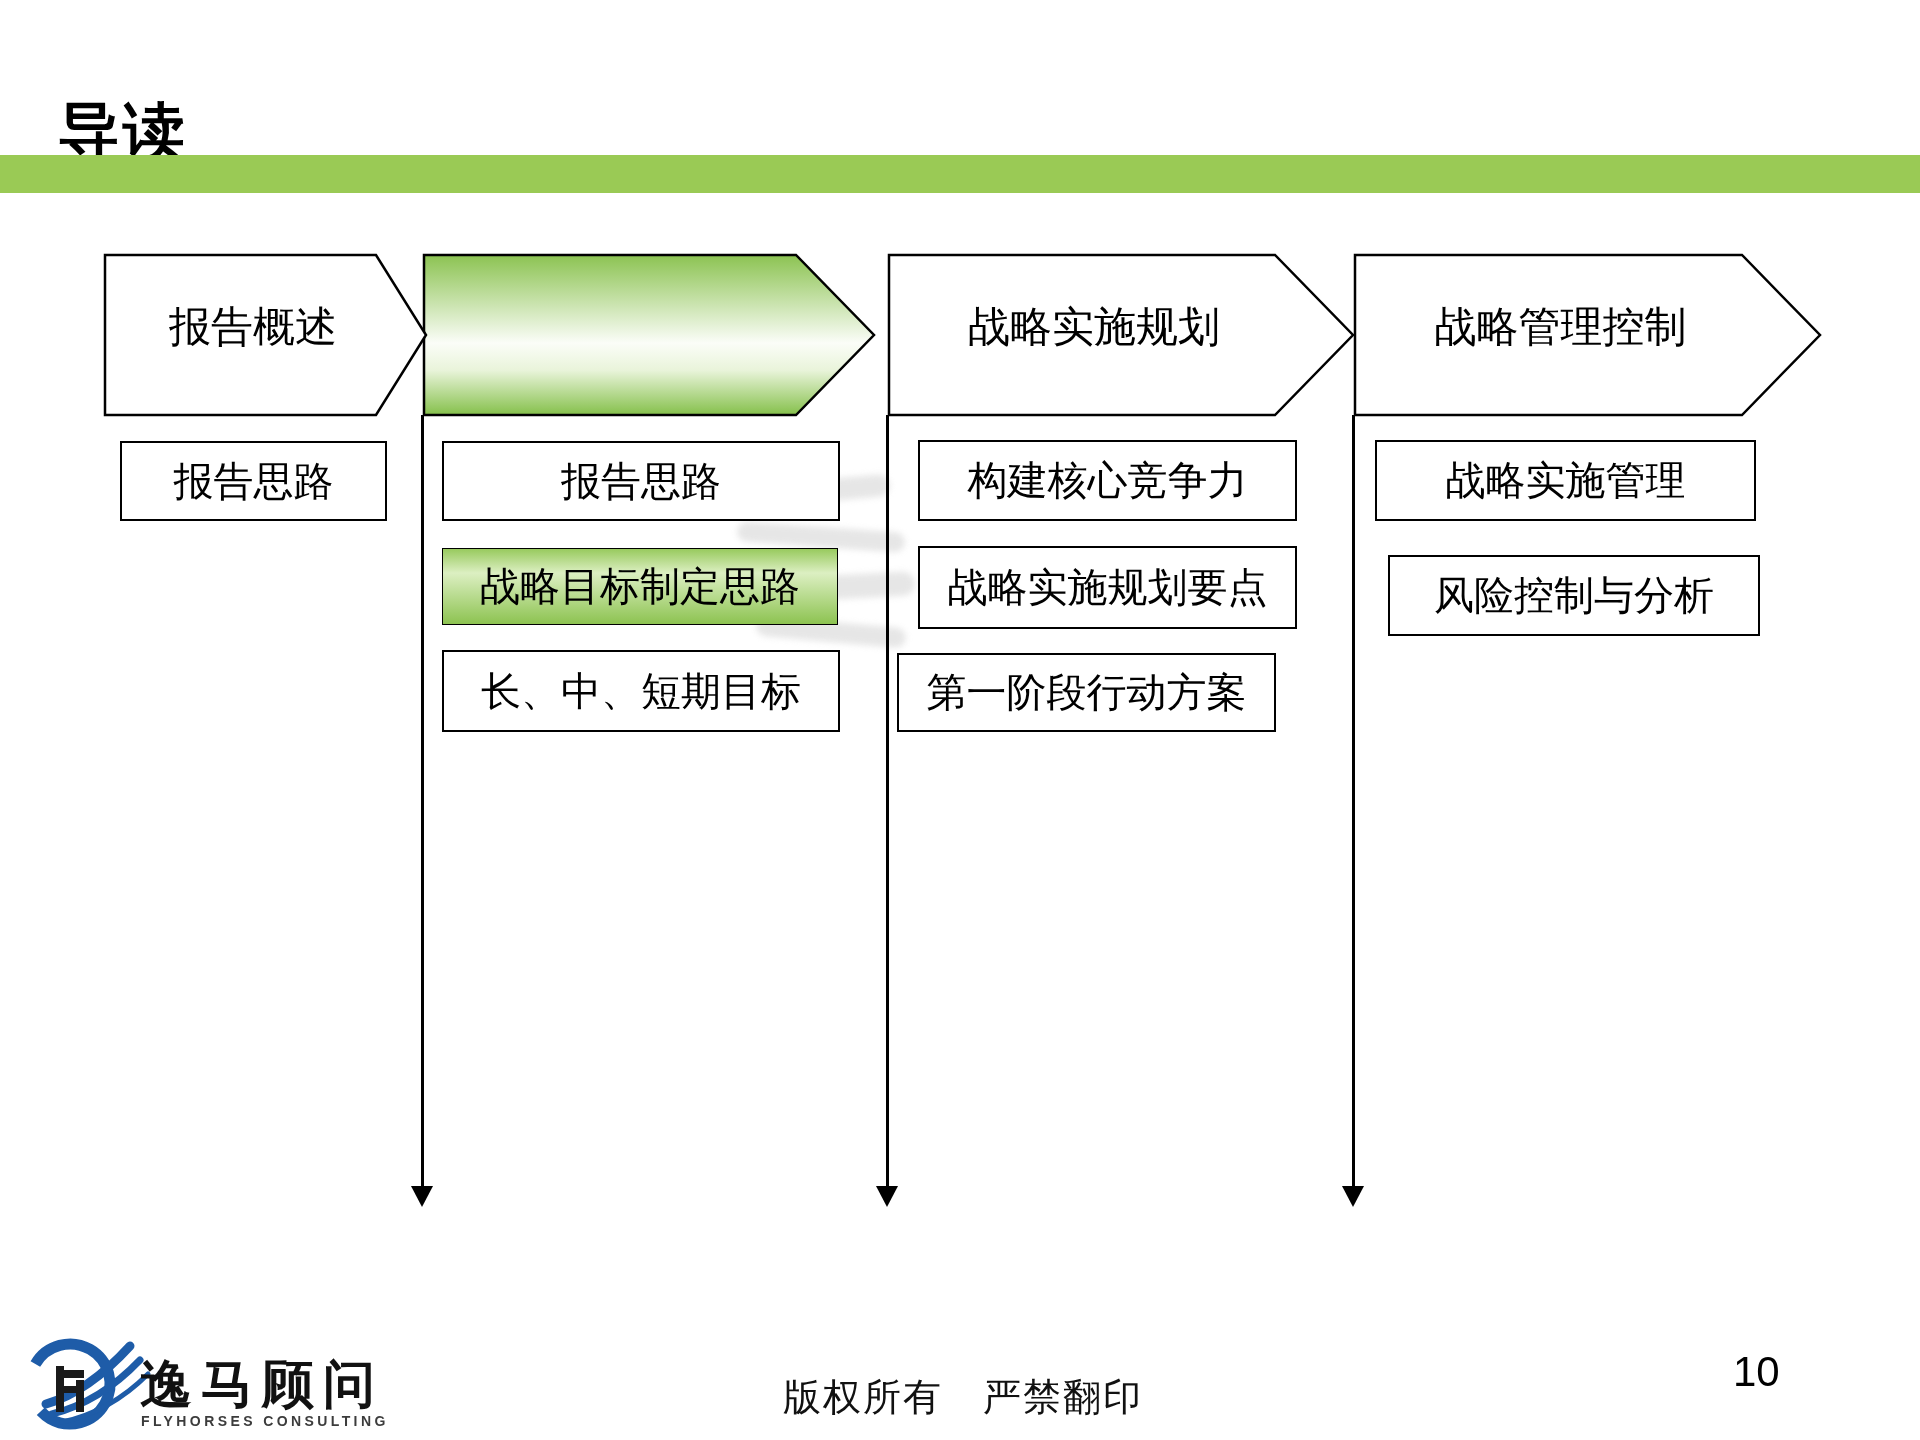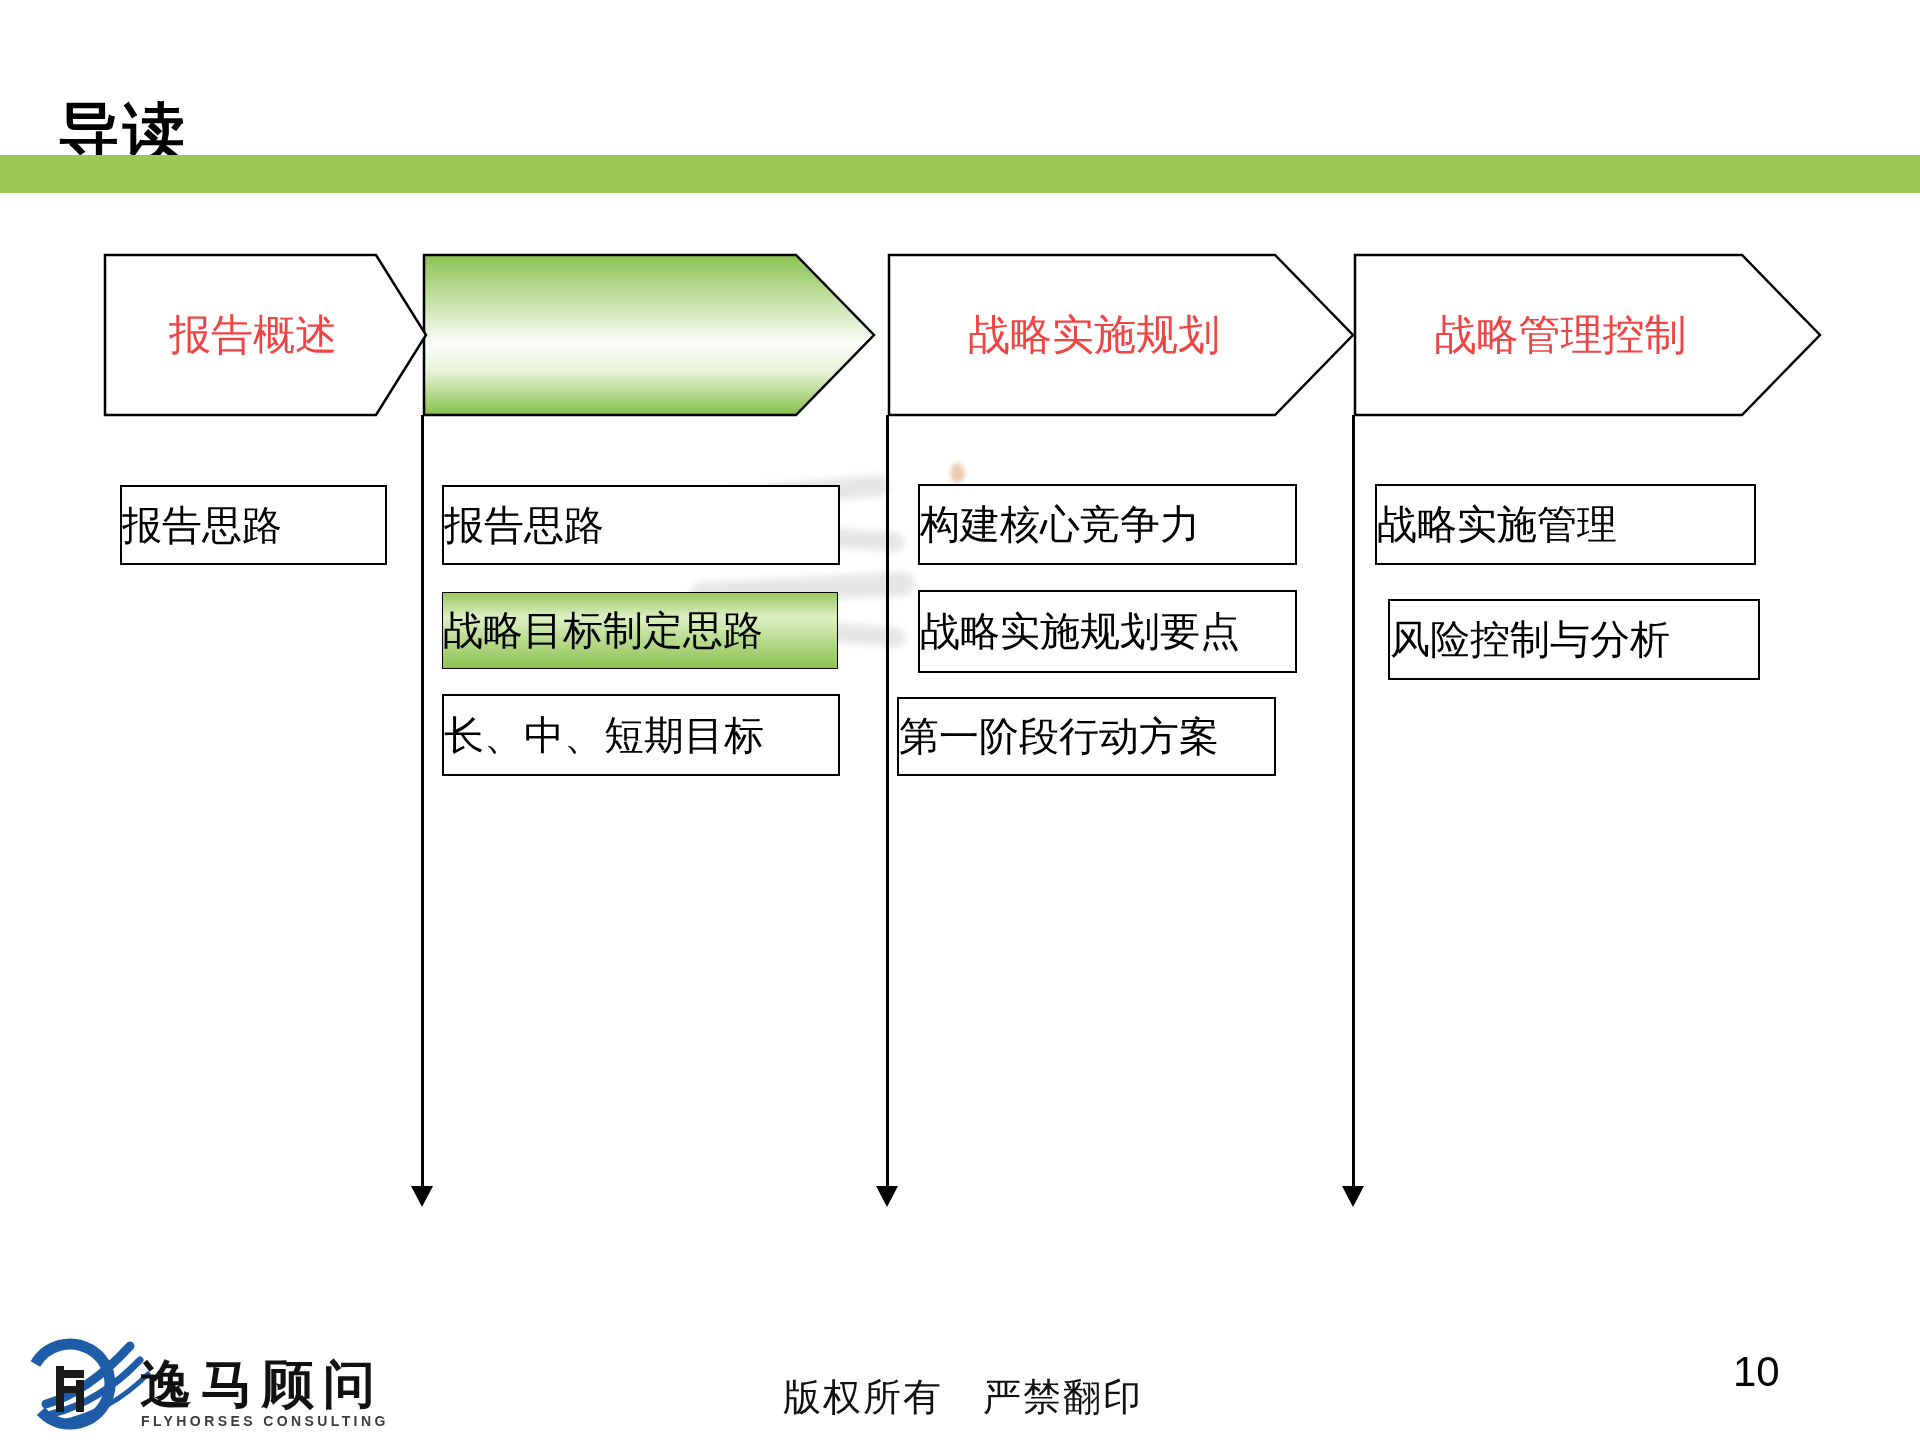--- a/index.html
+++ b/index.html
@@ -3,25 +3,25 @@
 <meta charset="utf-8">
 <style>
   html,body{margin:0;padding:0;background:#ffffff;}
   .slide{position:relative;width:1920px;height:1440px;background:#ffffff;overflow:hidden;
          font-family:"Liberation Sans",sans-serif;color:#000;}
   .page-title{position:absolute;left:58px;top:42px;font-size:62px;font-weight:bold;
               letter-spacing:3px;color:#000;margin-top:48px;}
   .accent-bar{position:absolute;left:0;top:155px;width:1920px;height:38px;background:#9aca55;}
 
   .chev{position:absolute;top:253px;}
-  .chev-label{position:absolute;top:253px;height:164px;line-height:164px;text-align:center;
-              font-size:42px;font-weight:500;color:#ef4444;}
+  .chev-label{position:absolute;top:245px;height:164px;line-height:164px;text-align:center;
+              font-size:42px;font-weight:500;color:#000000;}
 
   .sbox{position:absolute;border:2.5px solid #000;background:#fff;display:flex;
-        align-items:center;justify-content:flex-start;font-size:40px;color:#000;white-space:nowrap;margin-top:44px;}
+        align-items:center;justify-content:center;font-size:40px;color:#000;white-space:nowrap;}
   .sbox-green{background:linear-gradient(180deg,#98ca5e 0%,#dcefc2 32%,#8dc351 100%);}
 
   .vline{position:absolute;top:415px;width:3px;height:773px;background:#000;}
   .vhead{position:absolute;top:1186px;width:0;height:0;
          border-left:11px solid transparent;border-right:11px solid transparent;
          border-top:21px solid #000;}
 
   .watermark{position:absolute;left:0;top:0;}
   .wm{position:absolute;background:#d2d2d2;border-radius:12px;filter:blur(3px);opacity:.55;}
   .wm-o{position:absolute;background:#d79b6a;border-radius:50%;filter:blur(2px);opacity:.5;}

